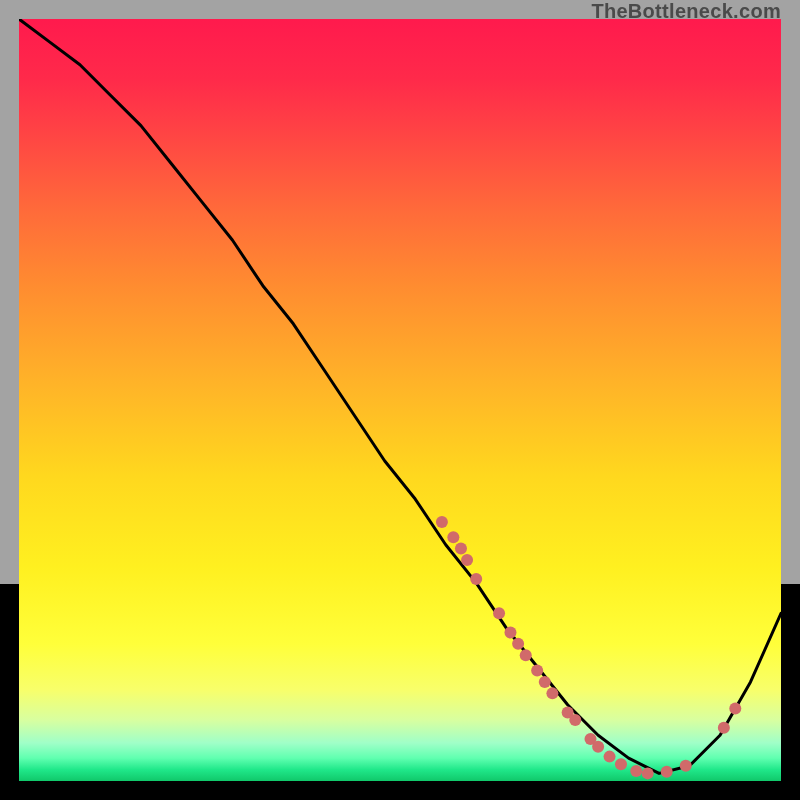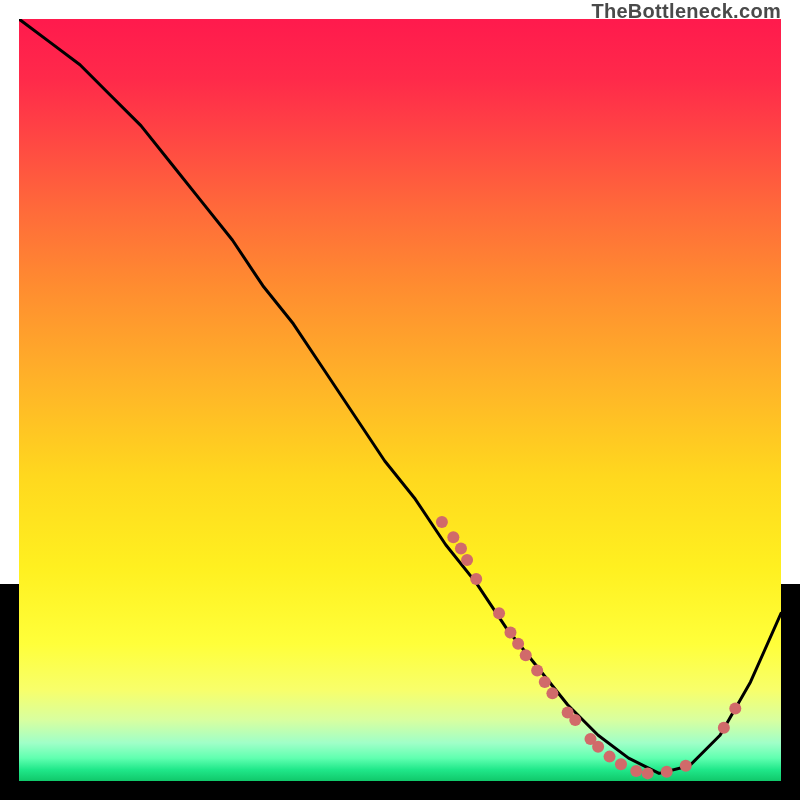--- a/index.html
+++ b/index.html
@@ -8,21 +8,21 @@
     width: 800px;
     height: 800px;
     background: #000000;
     overflow: hidden;
     font-family: Arial, Helvetica, sans-serif;
   }
   .chart-container {
     position: relative;
     width: 800px;
     height: 584px;
-    background: #ffffff;
+    background: #a3a3a3;
   }
   .plot-area {
     position: absolute;
     left: 19px;
     top: 19px;
     width: 762px;
     height: 762px;
   }
   .gradient-bg {
     position: absolute;

